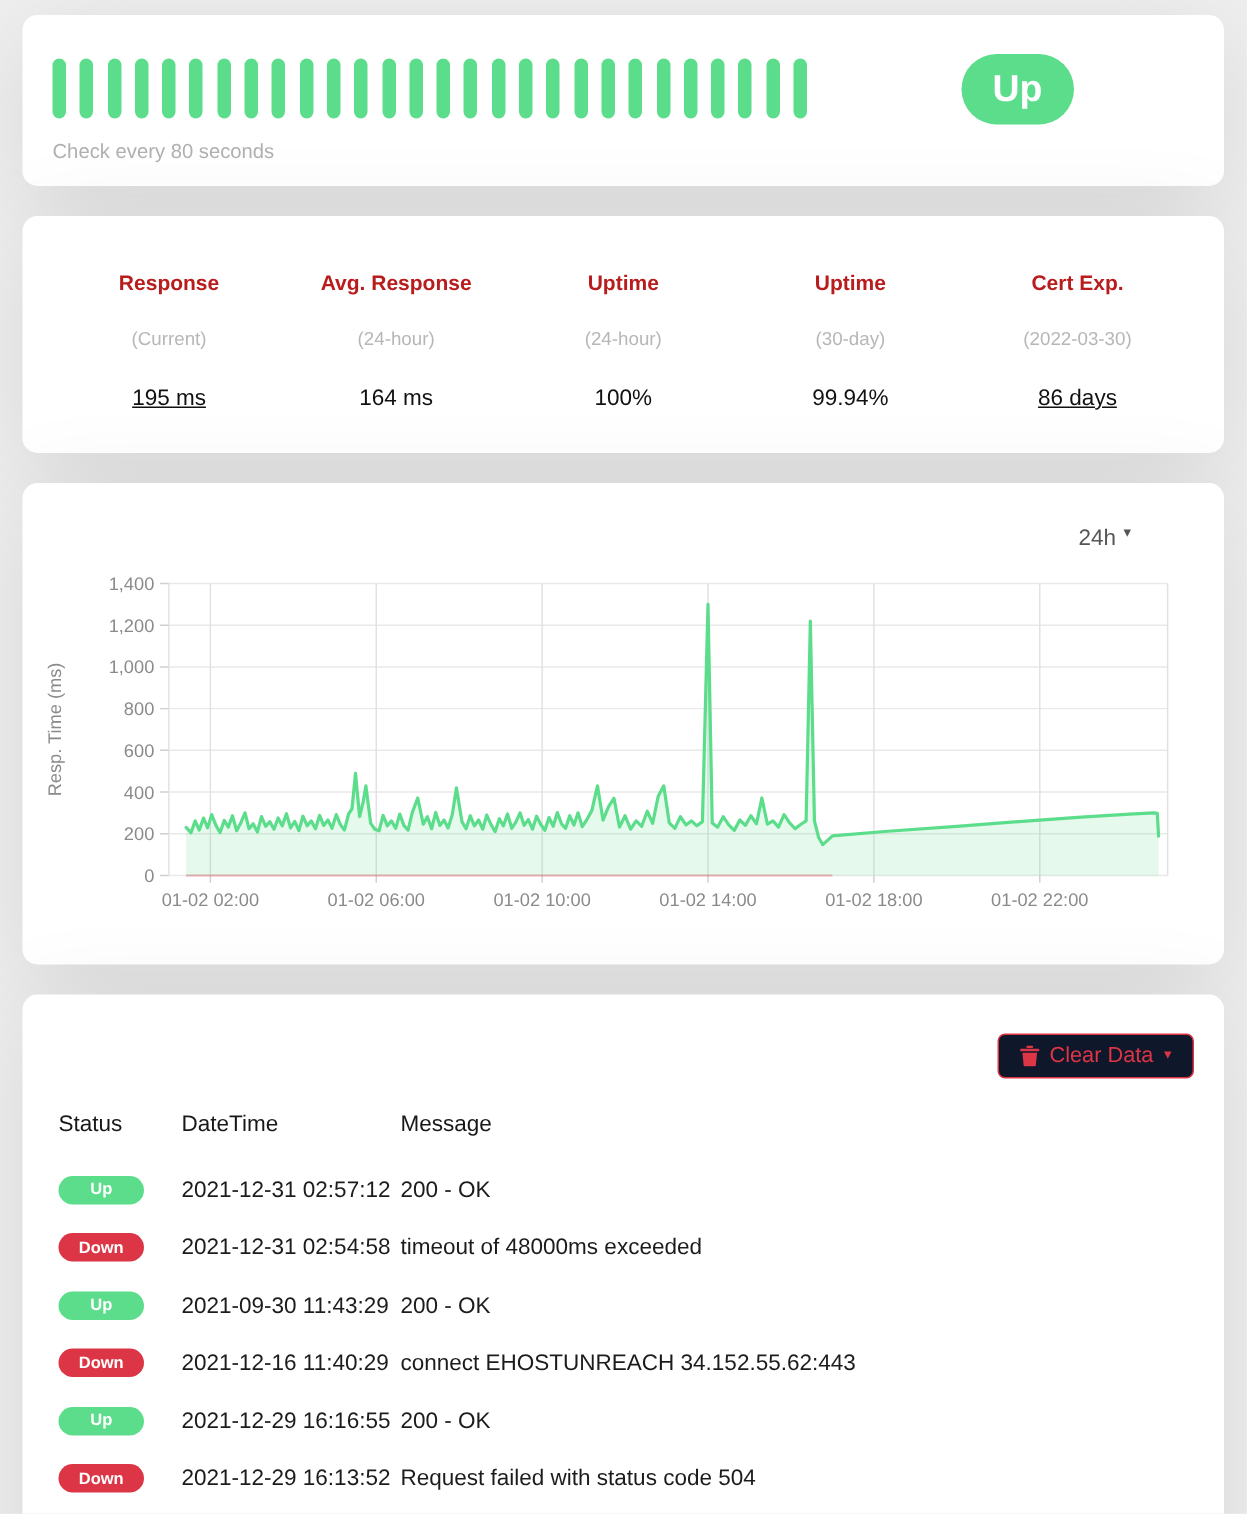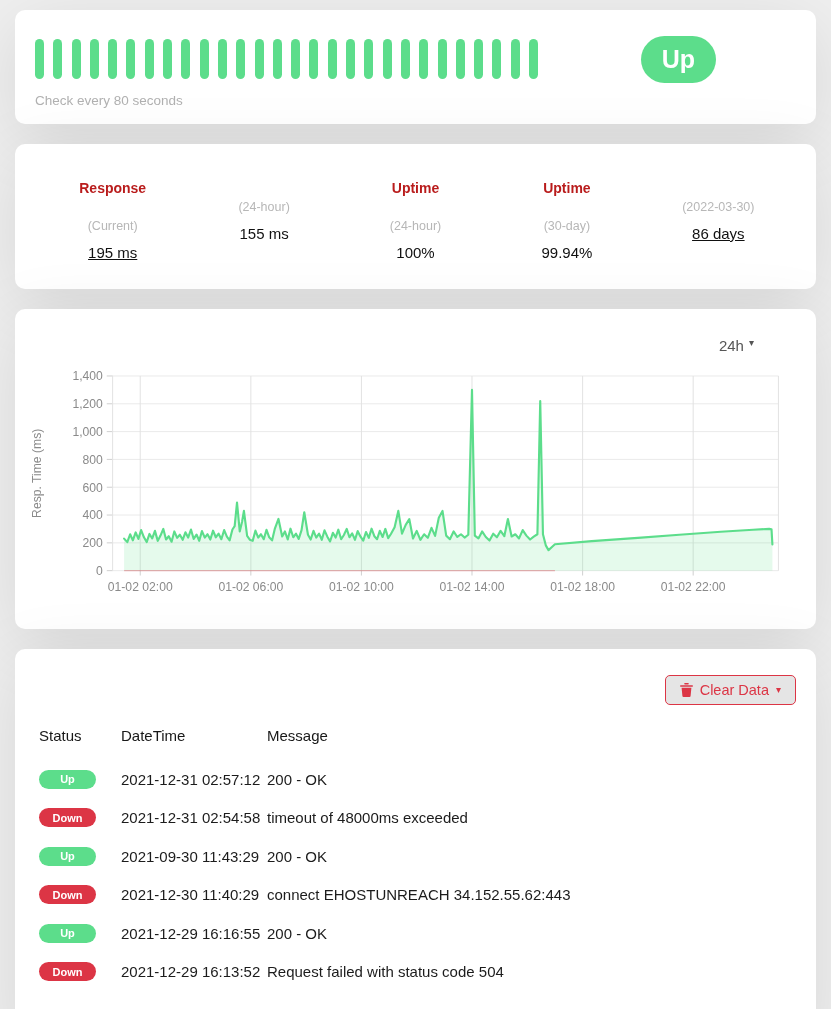--- a/index.html
+++ b/index.html
@@ -29,37 +29,37 @@
     font-size: 25px; font-weight: 700;
     padding: 7px 21px; border-radius: 24px; line-height: 1.3;
   }
   .check-text { margin-top: 10px; font-size: 13.5px; color: #b0b0b0; }
 
   
   .card-stats { padding: 35px 22px 28px 22px; display: flex; }
   .stat { flex: 1; text-align: center; padding: 0 6px; }
   .stat-title { font-size: 14px; font-weight: 700; color: #b91c1c; line-height: 1.38; }
   .stat-sub { font-size: 12.5px; color: #b7b7b7; margin-top: 21px; }
-  .stat-value { font-size: 15px; color: #111; margin-top: 11px; }
+  .stat-value { font-size: 15px; color: #111; margin-top: 24px; }
   .stat-value.u { text-decoration: underline; }
 
   
   .card-chart { padding: 18px 22px 14px 10px; }
   .period-row { text-align: right; padding-right: 40px; margin: 10px 0 4px 0; }
   .period-select { display:inline-flex; align-items:flex-start; gap:5px; color:#565656;
     font-size: 15px; cursor: pointer; }
   .period-caret { font-size: 10px; color: #555; }
   svg text.tick { font-size: 12.5px; fill: #8a8a8a; font-family: "Liberation Sans","DejaVu Sans",sans-serif; }
 
   
   .card-events { padding: 26px 20px 55px 24px; }
   .clear-row { display: flex; justify-content: flex-end; }
   .clear-btn {
     display: inline-flex; align-items: center; gap: 7px;
-    background: #e5e5e5; border: 1px solid #dc3545; color: #dc3545;
+    background: #0f172a; border: 1px solid #dc3545; color: #dc3545;
     border-radius: 5px; padding: 6px 14px; font-size: 14.5px;
     font-family: inherit; cursor: pointer;
   }
   .clear-caret { font-size: 10px; }
   table.events { width: 100%; border-collapse: collapse; margin-top: 16px; }
   table.events th {
     text-align: left; font-size: 15px; font-weight: 400; color: #181818;
     padding: 6px 0 16px 0;
   }
   table.events th:nth-child(1) { width: 82px; }
@@ -114,37 +114,39 @@
 </div>
 
 <div class="card card-stats">
   <div class="stat">
     <div class="stat-title">Response</div>
     <div class="stat-sub">(Current)</div>
     <div class="stat-value u">195 ms</div>
   </div>
 
   <div class="stat">
+    <div class="stat-title">Avg. Response</div>
     <div class="stat-sub">(24-hour)</div>
-    <div class="stat-value">155 ms</div>
+    <div class="stat-value">164 ms</div>
   </div>
 
   <div class="stat">
     <div class="stat-title">Uptime</div>
     <div class="stat-sub">(24-hour)</div>
     <div class="stat-value">100%</div>
   </div>
 
   <div class="stat">
     <div class="stat-title">Uptime</div>
     <div class="stat-sub">(30-day)</div>
     <div class="stat-value">99.94%</div>
   </div>
 
   <div class="stat">
+    <div class="stat-title">Cert Exp.</div>
     <div class="stat-sub">(2022-03-30)</div>
     <div class="stat-value u">86 days</div>
   </div>
 </div>
 
 <div class="card card-chart">
   <div class="period-row">
     <span class="period-select">
       <span>24h</span>
       <span class="period-caret">▾</span>
@@ -233,21 +235,21 @@
           <td>2021-12-31 02:54:58</td>
           <td>timeout of 48000ms exceeded</td>
         </tr>
         <tr>
           <td><span class="badge up">Up</span></td>
           <td>2021-09-30 11:43:29</td>
           <td>200 - OK</td>
         </tr>
         <tr>
           <td><span class="badge down">Down</span></td>
-          <td>2021-12-30 11:40:29</td>
+          <td>2021-12-16 11:40:29</td>
           <td>connect EHOSTUNREACH 34.152.55.62:443</td>
         </tr>
         <tr>
           <td><span class="badge up">Up</span></td>
           <td>2021-12-29 16:16:55</td>
           <td>200 - OK</td>
         </tr>
         <tr>
           <td><span class="badge down">Down</span></td>
           <td>2021-12-29 16:13:52</td>

